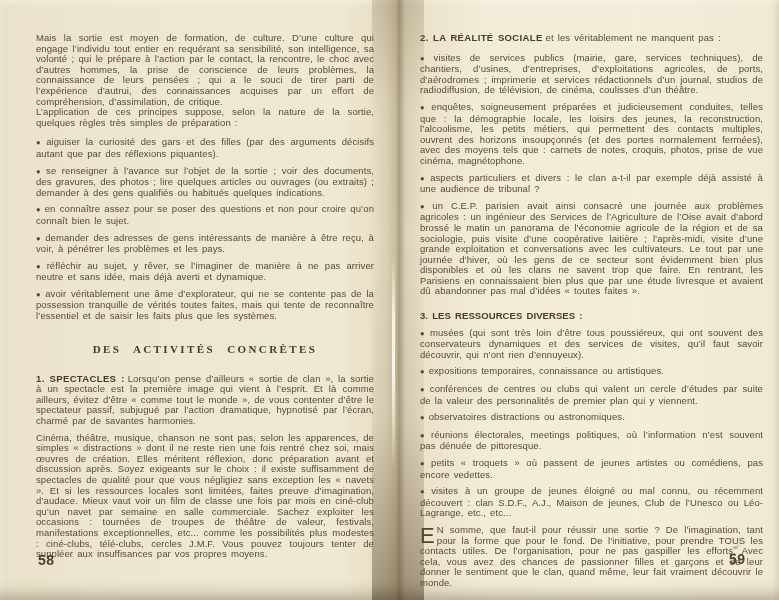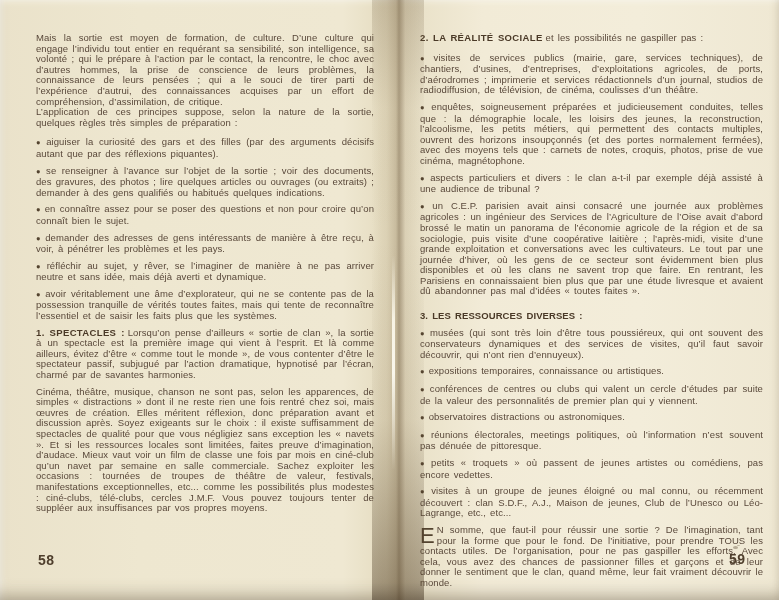--- a/index.html
+++ b/index.html
@@ -58,28 +58,29 @@
     <p class="tight">Mais la sortie est moyen de formation, de culture. D’une culture qui engage l’individu tout entier en requérant sa sensibilité, son intelligence, sa volonté ; qui le prépare à l’action par le contact, la rencontre, le choc avec d’autres hommes, la prise de conscience de leurs problèmes, la connaissance de leurs pensées ; qui a le souci de tirer parti de l’expérience d’autrui, des connaissances acquises par un effort de compréhension, d’assimilation, de critique.</p>
     <p class="gap-after">L’application de ces principes suppose, selon la nature de la sortie, quelques règles très simples de préparation :</p>
 
     <p class="bullet"><span class="dot">●</span><span>aiguiser la curiosité des gars et des filles (par des arguments décisifs autant que par des réflexions piquantes).</span></p>
     <p class="bullet"><span class="dot">●</span><span>se renseigner à l’avance sur l’objet de la sortie ; voir des documents, des gravures, des photos ; lire quelques articles ou ouvrages (ou extraits) ; demander à des gens qualifiés ou habitués quelques indications.</span></p>
     <p class="bullet"><span class="dot">●</span><span>en connaître assez pour se poser des questions et non pour croire qu’on connaît bien le sujet.</span></p>
     <p class="bullet"><span class="dot">●</span><span>demander des adresses de gens intéressants de manière à être reçu, à voir, à pénétrer les problèmes et les pays.</span></p>
     <p class="bullet"><span class="dot">●</span><span>réfléchir au sujet, y rêver, se l’imaginer de manière à ne pas arriver neutre et sans idée, mais déjà averti et dynamique.</span></p>
     <p class="bullet"><span class="dot">●</span><span>avoir véritablement une âme d’explorateur, qui ne se contente pas de la possession tranquille de vérités toutes faites, mais qui tente de reconnaître l’essentiel et de saisir les faits plus que les systèmes.</span></p>
 
+    <div class="section-head">DES ACTIVITÉS CONCRÈTES</div>
 
     <p><span class="lead">1. SPECTACLES :</span><span>Lorsqu’on pense d’ailleurs « sortie de clan », la sortie à un spectacle est la première image qui vient à l’esprit. Et là comme ailleurs, évitez d’être « comme tout le monde », de vous contenter d’être le spectateur passif, subjugué par l’action dramatique, hypnotisé par l’écran, charmé par de savantes harmonies.</span></p>
 
     <p class="tight">Cinéma, théâtre, musique, chanson ne sont pas, selon les apparences, de simples « distractions » dont il ne reste rien une fois rentré chez soi, mais œuvres de création. Elles méritent réflexion, donc préparation avant et discussion après. Soyez exigeants sur le choix : il existe suffisamment de spectacles de qualité pour que vous négligiez sans exception les « navets ». Et si les ressources locales sont limitées, faites preuve d’imagination, d’audace. Mieux vaut voir un film de classe une fois par mois en ciné-club qu’un navet par semaine en salle commerciale. Sachez exploiter les occasions : tournées de troupes de théâtre de valeur, festivals, manifestations exceptionnelles, etc... comme les possibilités plus modestes : ciné-clubs, télé-clubs, cercles J.M.F. Vous pouvez toujours tenter de suppléer aux insuffisances par vos propres moyens.</p>
   </div>
 
   <div class="page page-right">
-    <p class="gap-after"><span class="lead">2. LA RÉALITÉ SOCIALE</span><span>et les possibilités ne gaspiller pas :</span></p>
+    <p class="gap-after"><span class="lead">2. LA RÉALITÉ SOCIALE</span><span>et les véritablement ne manquent pas :</span></p>
 
     <p class="bullet"><span class="dot">●</span><span>visites de services publics (mairie, gare, services techniques), de chantiers, d’usines, d’entreprises, d’exploitations agricoles, de ports, d’aérodromes ; imprimerie et services rédactionnels d’un journal, studios de radiodiffusion, de télévision, de cinéma, coulisses d’un théâtre.</span></p>
     <p class="bullet"><span class="dot">●</span><span>enquêtes, soigneusement préparées et judicieusement conduites, telles que : la démographie locale, les loisirs des jeunes, la reconstruction, l’alcoolisme, les petits métiers, qui permettent des contacts multiples, ouvrent des horizons insoupçonnés (et des portes normalement fermées), avec des moyens tels que : carnets de notes, croquis, photos, prise de vue cinéma, magnétophone.</span></p>
     <p class="bullet"><span class="dot">●</span><span>aspects particuliers et divers : le clan a-t-il par exemple déjà assisté à une audience de tribunal ?</span></p>
     <p class="bullet big-gap-after"><span class="dot">●</span><span>un C.E.P. parisien avait ainsi consacré une journée aux problèmes agricoles : un ingénieur des Services de l’Agriculture de l’Oise avait d’abord brossé le matin un panorama de l’économie agricole de la région et de sa sociologie, puis visite d’une coopérative laitière ; l’après-midi, visite d’une grande exploitation et conversations avec les cultivateurs. Le tout par une journée d’hiver, où les gens de ce secteur sont évidemment bien plus disponibles et où les clans ne savent trop que faire. En rentrant, les Parisiens en connaissaient bien plus que par une étude livresque et avaient dû abandonner pas mal d’idées « toutes faites ».</span></p>
 
     <p class="sub-head">3. LES RESSOURCES DIVERSES :</p>
 
     <p class="bullet"><span class="dot">●</span><span>musées (qui sont très loin d’être tous poussiéreux, qui ont souvent des conservateurs dynamiques et des services de visites, qu’il faut savoir découvrir, qui n’ont rien d’ennuyeux).</span></p>
     <p class="bullet"><span class="dot">●</span><span>expositions temporaires, connaissance ou artistiques.</span></p>

